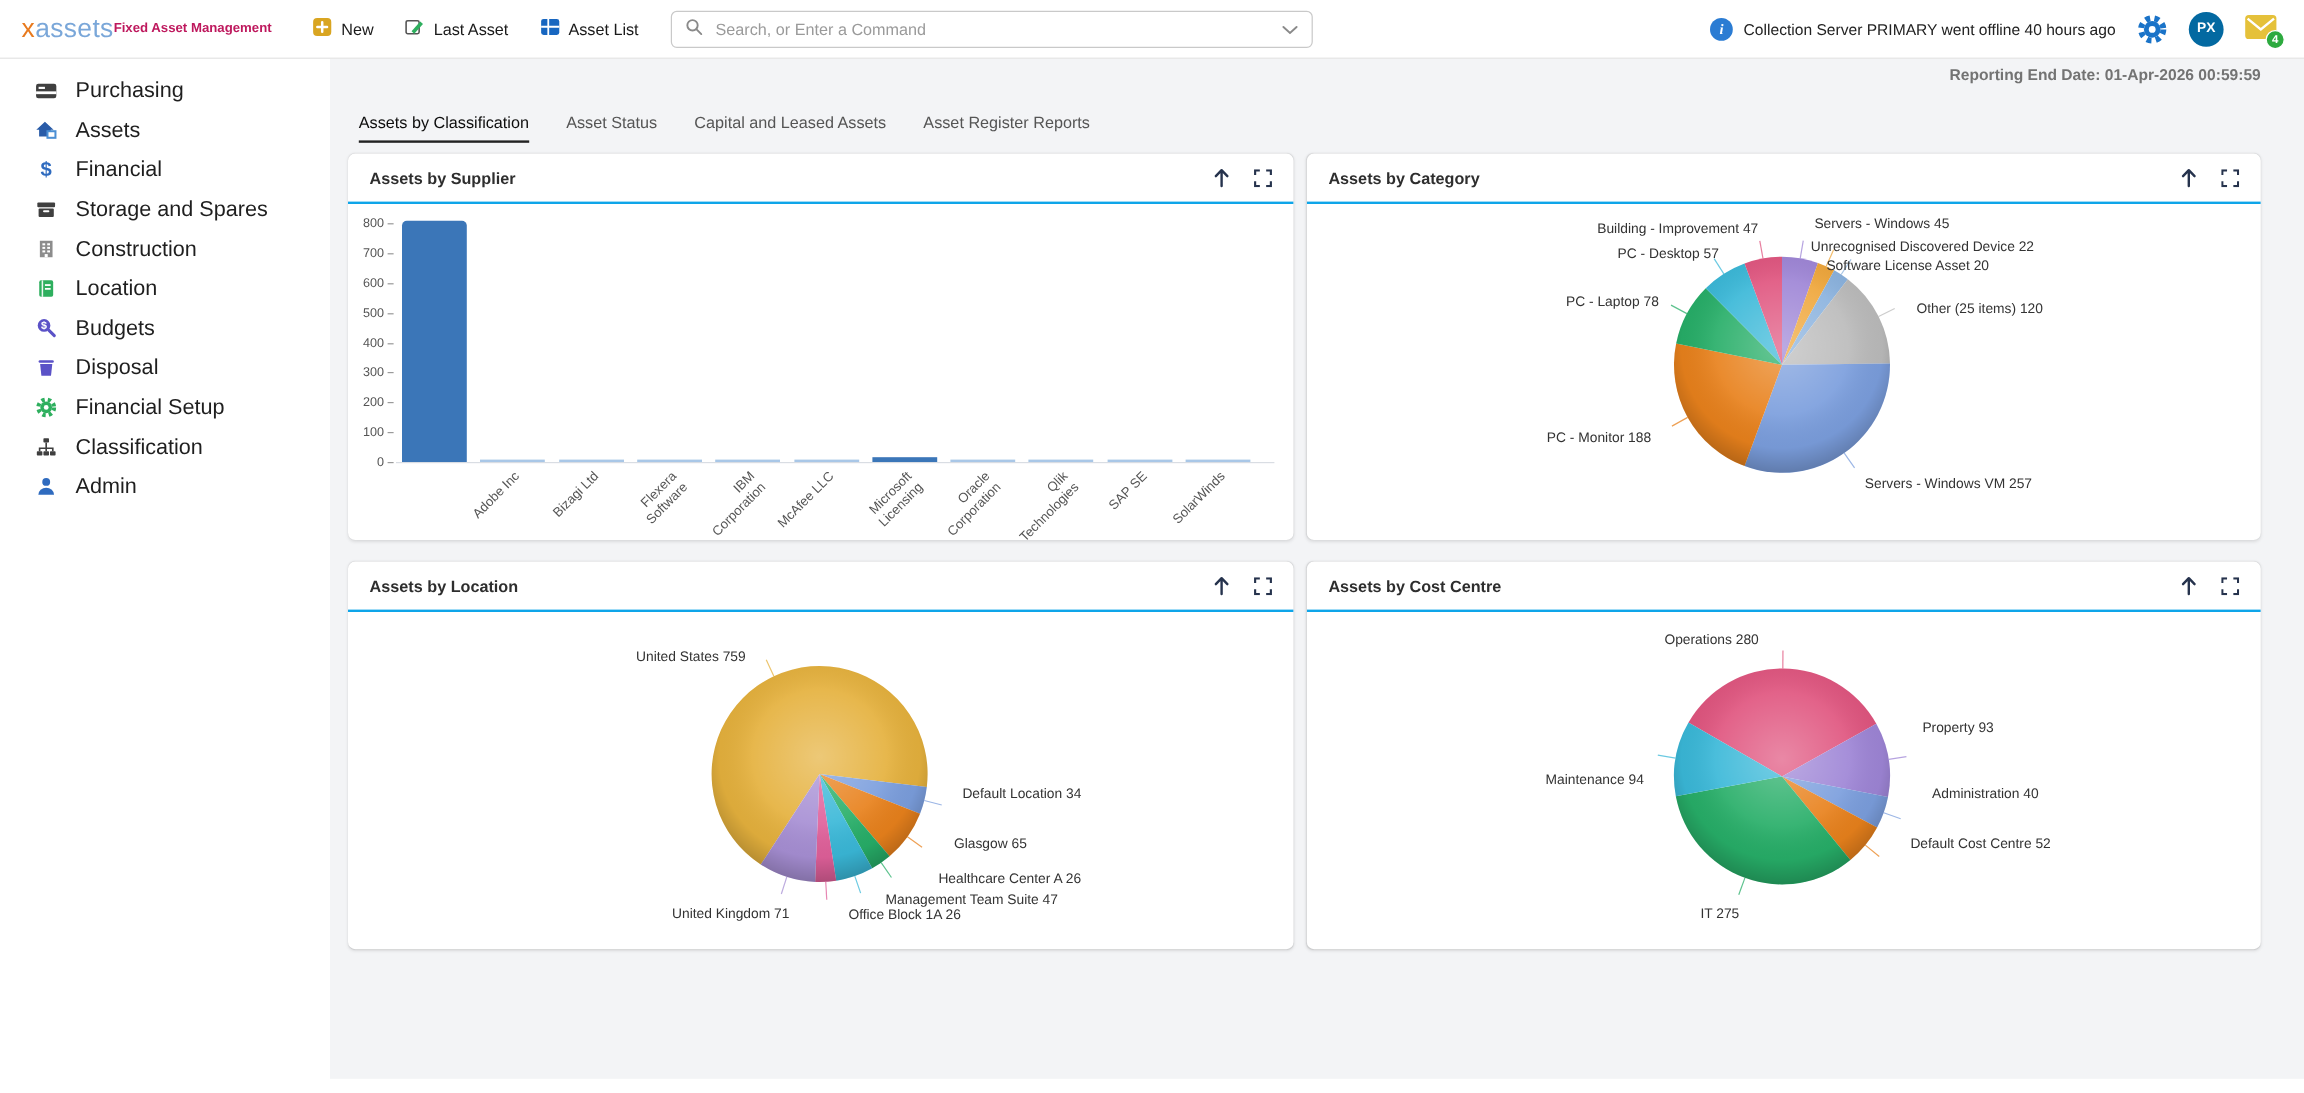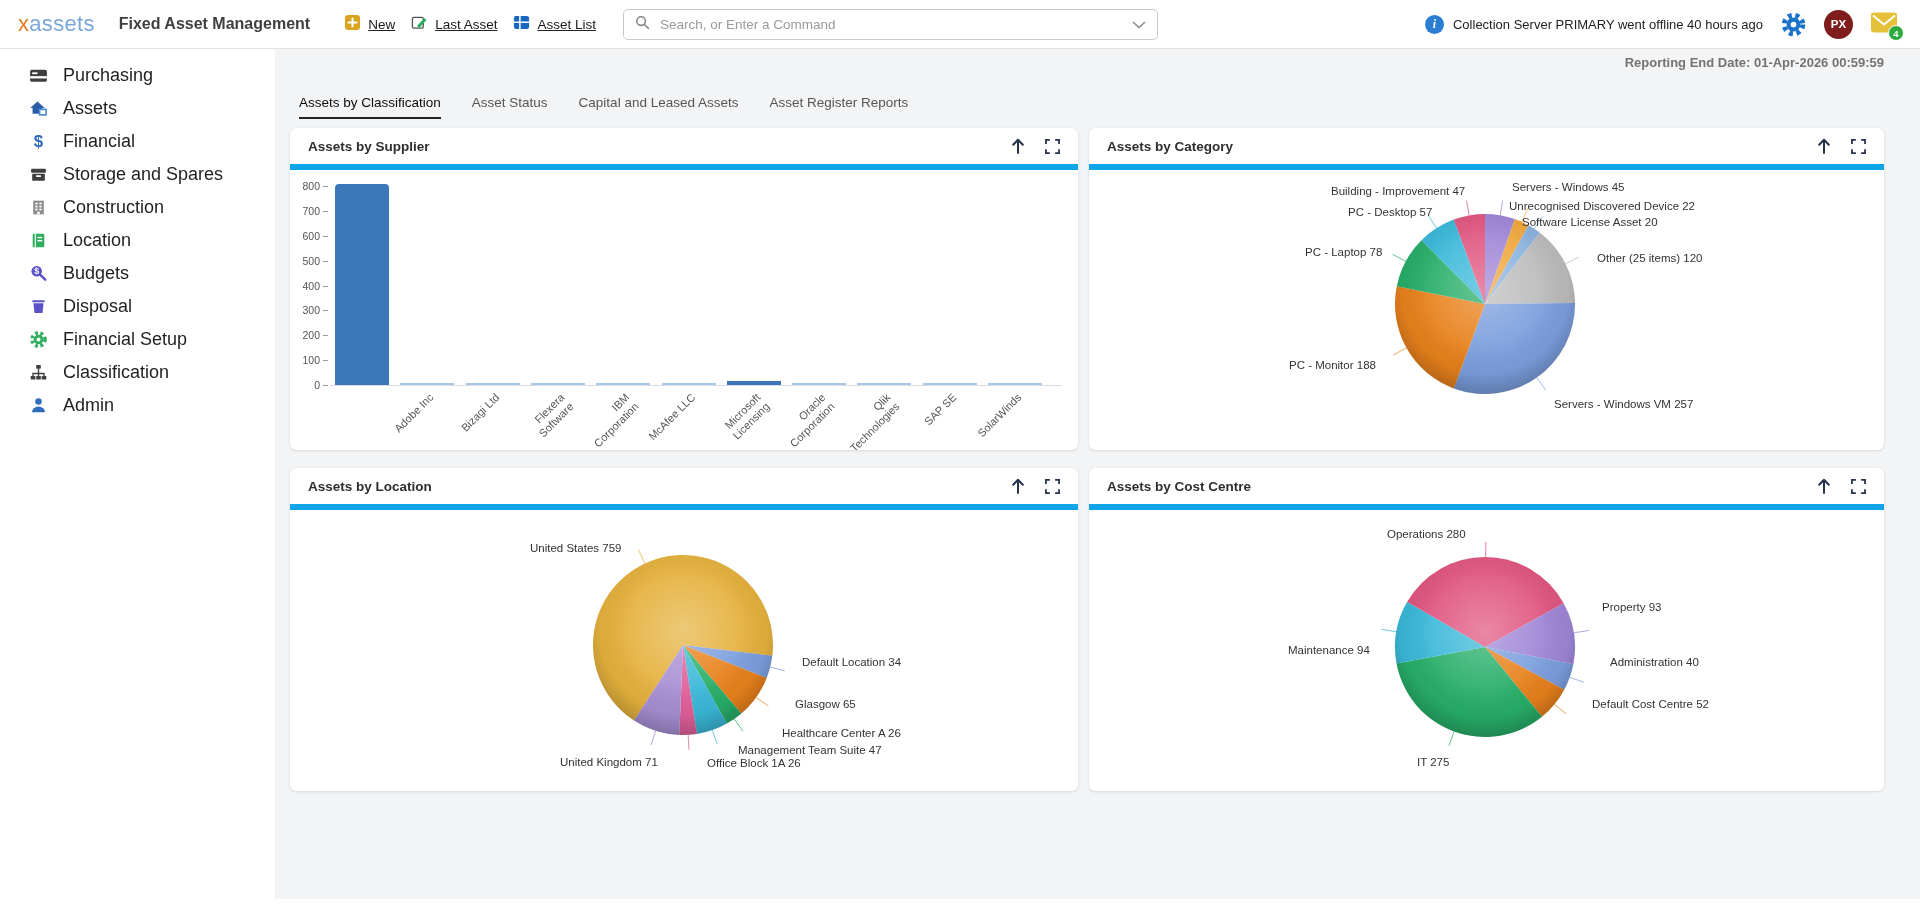--- a/index.html
+++ b/index.html
@@ -10,34 +10,34 @@
     font-family:"Liberation Sans", sans-serif; font-size:13px;
   }
   
   .topbar {
     position:absolute; top:0; left:0; right:0; height:49px; background:#fff;
     border-bottom:1px solid #e3e3e3; display:flex; align-items:center; z-index:10;
   }
   .logo { margin-left:18px; font-size:22px; letter-spacing:.3px; cursor:pointer; }
   .logo .lx { color:#e87a1e; }
   .logo .lrest { color:#7aa7d9; }
-  .app-title { margin-left:24px; font-weight:bold; font-size:16px; color:#404040; }
-  .tb-actions { margin-left:34px; display:flex; gap:16px; align-items:center;text-decoration:underline; }
+  .app-title { font-weight:bold; font-size:11px; color:#be185d; }
+  .tb-actions { margin-left:34px; display:flex; gap:26px; align-items:center; }
   .tb-btn { display:flex; align-items:center; gap:7px; font-size:13.5px; color:#1a1a1a; cursor:pointer; white-space:nowrap; }
   .search-wrap {
     margin-left:27px; width:535px; height:31px; background:#fff; border:1px solid #c9c9c9;
     border-radius:5px; display:flex; align-items:center; padding:0 11px; gap:8px;
   }
   .search-wrap input { border:none; outline:none; flex:1; font-size:13.5px; font-family:"Liberation Sans",sans-serif; color:#333; background:transparent; }
   .search-wrap input::placeholder { color:#9a9a9a; }
   .tb-right { margin-left:auto; margin-right:16px; display:flex; align-items:center; gap:17px; }
   .alert { display:flex; align-items:center; gap:9px; font-size:13px; color:#222; }
   .info-badge { width:19px; height:19px; border-radius:50%; background:#2b7cd3; color:#fff;
     font-weight:bold; font-size:12px; display:flex; align-items:center; justify-content:center; font-family:"Liberation Serif",serif; font-style:italic; }
-  .avatar { width:29px; height:29px; border-radius:50%; background:#7f1d1d; color:#fff;
+  .avatar { width:29px; height:29px; border-radius:50%; background:#0369a1; color:#fff;
     font-size:11.5px; font-weight:bold; display:flex; align-items:center; justify-content:center; cursor:pointer; }
   .mail { position:relative; cursor:pointer; margin-right:6px; }
   .mail .badge { position:absolute; right:-6px; bottom:-5px; width:16px; height:16px; border-radius:50%;
     background:#2daa3f; color:#fff; font-size:9.5px; font-weight:bold; display:flex; align-items:center; justify-content:center; border:1.5px solid #fff; }
   .gear-btn, .mail, .avatar { flex:none; }
   .gear-btn { cursor:pointer; display:flex; }
   
   .sidebar { position:absolute; top:49px; left:0; width:275px; bottom:0; background:#fff; padding-top:10px; z-index:5; }
   .side-item { display:flex; align-items:center; gap:15px; padding:6px 0 6px 29px; cursor:pointer; }
   .side-icon { width:19px; height:19px; display:flex; align-items:center; justify-content:center; }
@@ -47,21 +47,21 @@
   .tabs { position:absolute; left:299px; top:95px; display:flex; gap:31px; z-index:4; }
   .tab { font-size:13.5px; color:#555; padding-bottom:7px; cursor:pointer; border-bottom:2.5px solid transparent; }
   .tab.active { color:#0d0d0d; border-bottom-color:#222; }
   .grid {
     position:absolute; left:290px; top:128px; width:1594px;
     display:grid; grid-template-columns:788px 795px; grid-template-rows:322px 323px;
     column-gap:11px; row-gap:18px; z-index:3;
   }
   .card { background:#fff; border-radius:6px; box-shadow:0 1px 3px rgba(0,0,0,.10), 0 0 1px rgba(0,0,0,.10);
     display:flex; flex-direction:column; overflow:hidden; }
-  .card-head { height:42px; flex:none; display:flex; align-items:center; padding:0 18px; border-bottom:6px solid #0ea5e9; }
+  .card-head { height:42px; flex:none; display:flex; align-items:center; padding:0 18px; border-bottom:2px solid #0ea5e9; }
   .card-title { font-size:13.5px; font-weight:bold; color:#2e2e2e; }
   .card-icons { margin-left:auto; display:flex; align-items:center; gap:19px; }
   .card-icons span { cursor:pointer; display:flex; }
   .card-body { position:relative; flex:1; }
   .bottom-strip { position:absolute; left:0; right:0; bottom:0; height:12px; background:#fff; z-index:6; }
   
   .bar { position:absolute; width:54px; }
   .bar-ytick { position:absolute; left:0; width:30px; text-align:right; font-size:10.5px; color:#555; }
   .bar-tickmark { position:absolute; left:33px; width:5px; height:1px; background:#9a9a9a; }
   .bar-baseline { position:absolute; left:40px; width:732px; height:1px; background:#d9dde3; }

